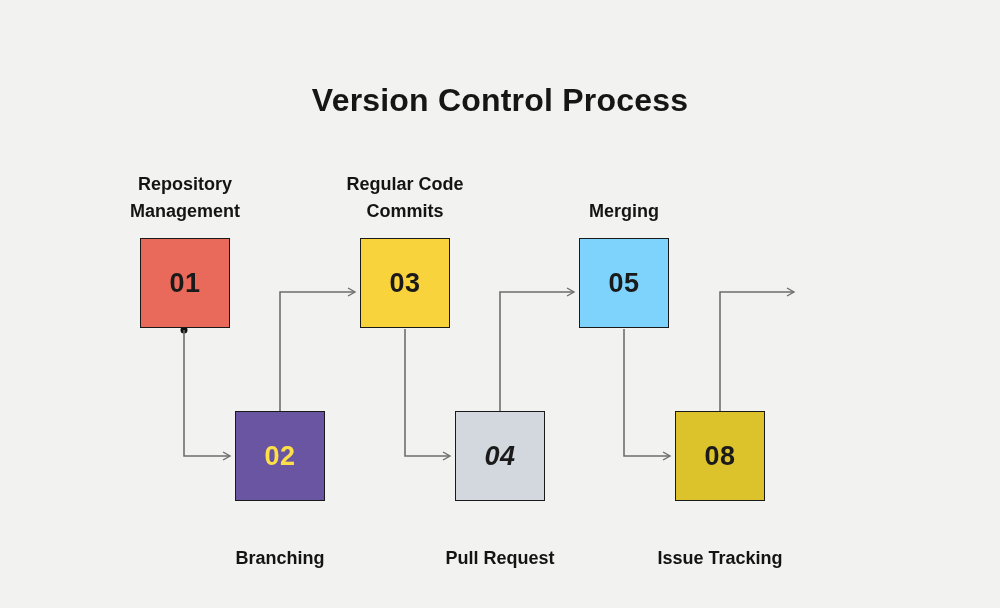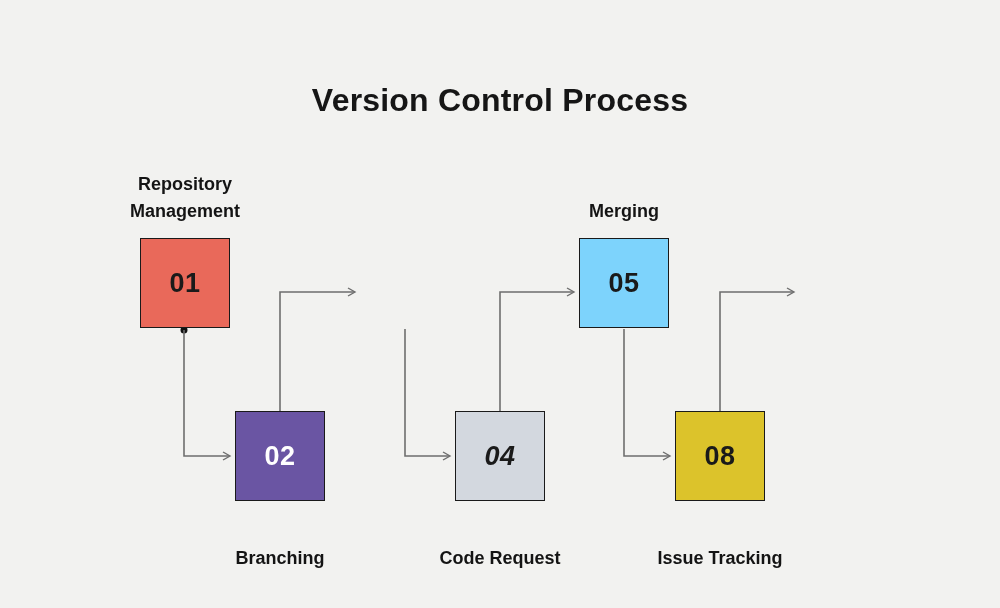--- a/index.html
+++ b/index.html
@@ -91,28 +91,34 @@
 
   <div class="step s0 pos-top">
     <div class="step-label" style="color: rgb(20, 20, 20);">Repository Management</div>
     <div class="box" style="background: rgb(233, 105, 90); color: rgb(26, 26, 26); border-color: rgb(26, 26, 26);">
       <span>01</span>
     </div>
   </div>
 
   <div class="step s1 pos-bottom">
     <div class="step-label" style="color: rgb(20, 20, 20);">Branching</div>
-    <div class="box" style="background: rgb(106, 85, 163); color: #ffffff; border-color: rgb(26, 26, 26);">
+    <div class="box" style="background: rgb(106, 85, 163); color: #fde047; border-color: rgb(26, 26, 26);">
       <span>02</span>
     </div>
   </div>
 
+  <div class="step s2 pos-top">
+    <div class="step-label" style="color: rgb(20, 20, 20);">Regular Code Commits</div>
+    <div class="box" style="background: rgb(249, 211, 60); color: rgb(26, 26, 26); border-color: rgb(26, 26, 26);">
+      <span>03</span>
+    </div>
+  </div>
 
   <div class="step s3 pos-bottom">
-    <div class="step-label" style="color: rgb(20, 20, 20);">Code Request</div>
+    <div class="step-label" style="color: rgb(20, 20, 20);">Pull Request</div>
     <div class="box" style="background: rgb(211, 216, 223); color: rgb(26, 26, 26); border-color: rgb(26, 26, 26); font-style: italic;">
       <span>04</span>
     </div>
   </div>
 
   <div class="step s4 pos-top">
     <div class="step-label" style="color: rgb(20, 20, 20);">Merging</div>
     <div class="box" style="background: #7dd3fc; color: rgb(26, 26, 26); border-color: rgb(26, 26, 26);">
       <span>05</span>
     </div>

